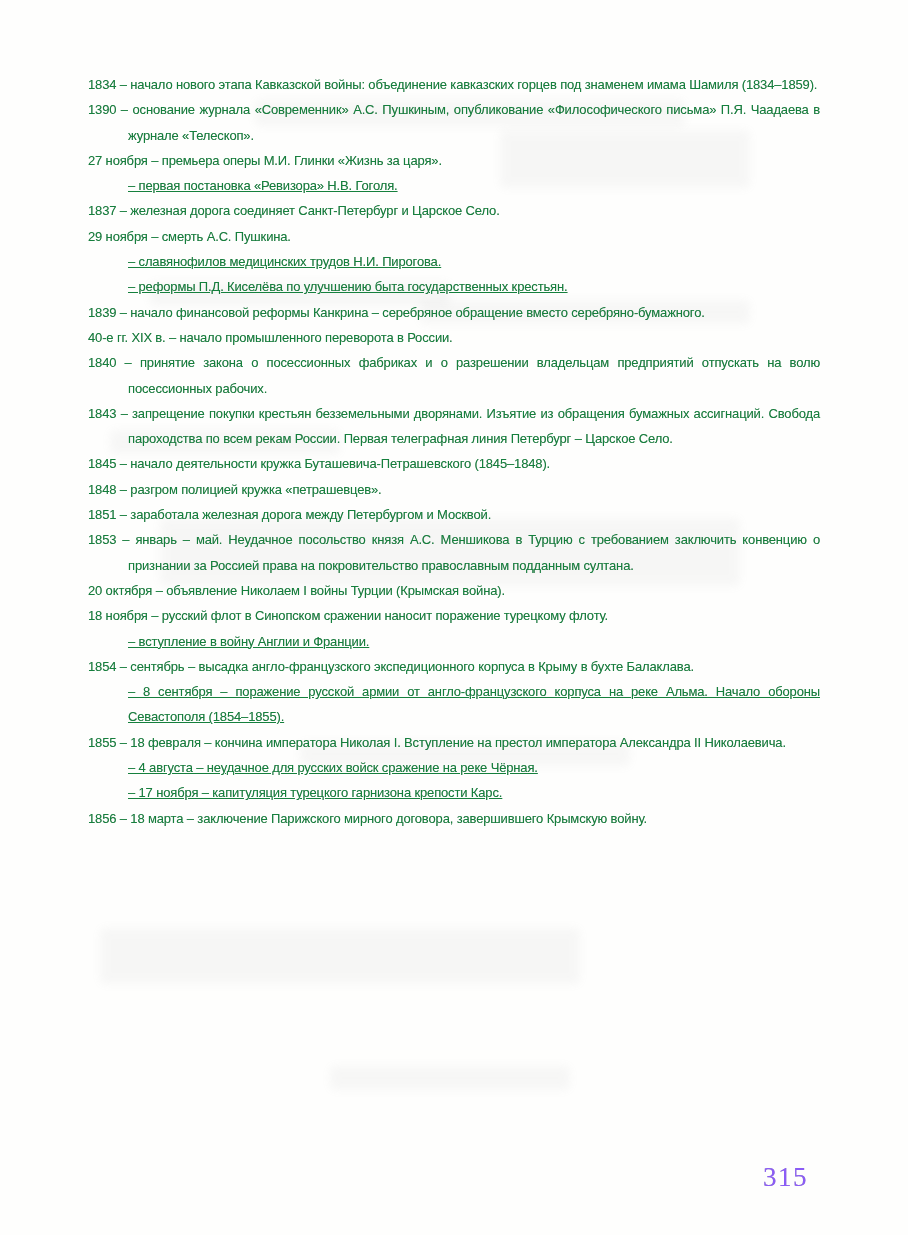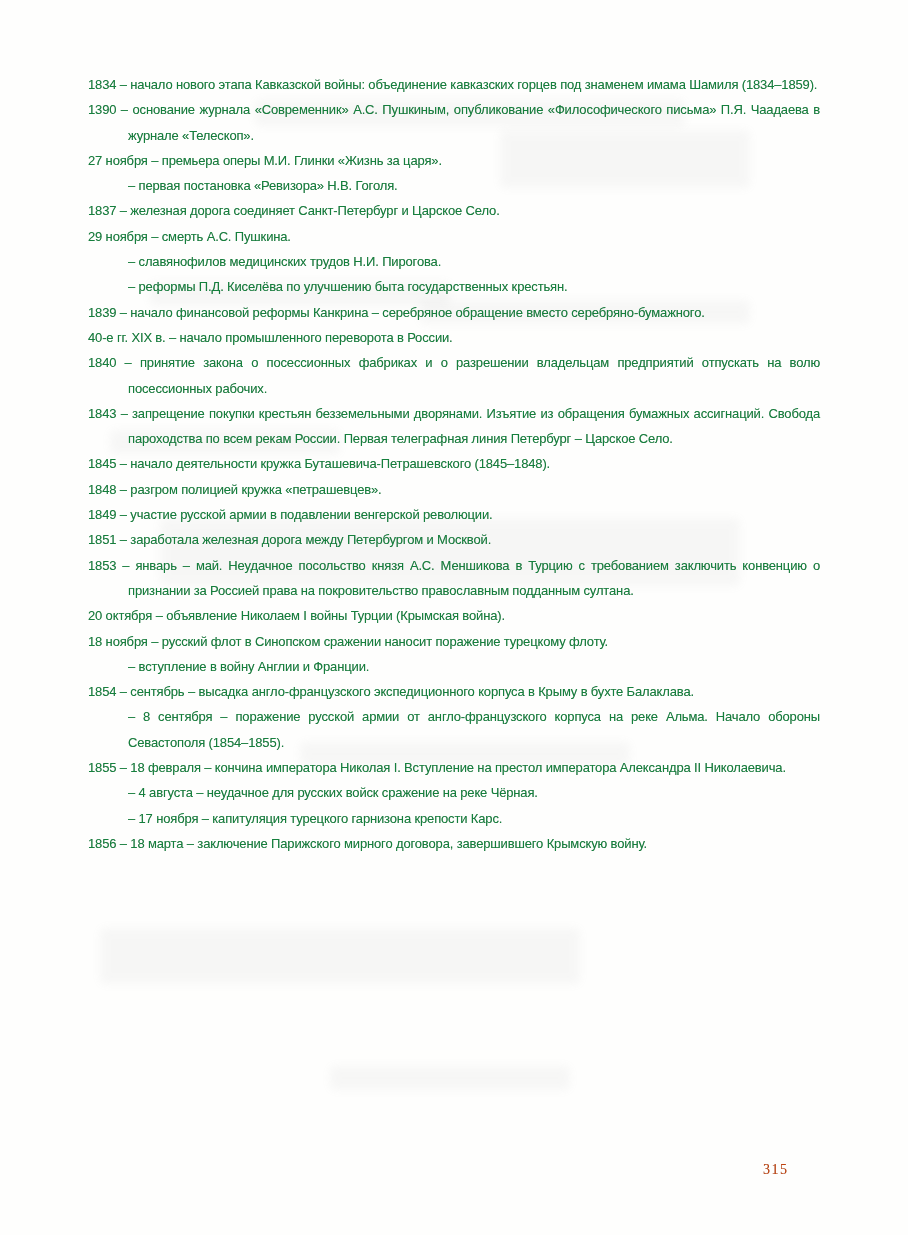--- a/index.html
+++ b/index.html
@@ -45,29 +45,30 @@
     color: #15803d;
     text-align: justify;
     text-shadow: 0 0 0.4px rgba(40,40,40,0.35);
   }
   .entry {
     padding-left: 40px;
     text-indent: -40px;
   }
   .entry.sub {
     text-indent: 0;
+    text-decoration: underline;
   }
   .page-number {
     position: absolute;
     left: 763px;
     top: 1162px;
     font-family: "Liberation Serif", serif;
-    font-size: 14px;
+    font-size: 27px;
     letter-spacing: 1.5px;
-    color: #c2410c;
+    color: #8b5cf6;
     text-shadow: 0 0 0.5px rgba(60,60,60,0.4);
   }
 </style>
 </head>
 <body>
 
 <div class="scan-page">
 
   <div class="artifact a1"></div>
   <div class="artifact a2"></div>
@@ -87,21 +88,20 @@
       <p class="entry">1837 – железная дорога соединяет Санкт-Петербург и Царское Село.</p>
       <p class="entry">29 ноября – смерть А.С. Пушкина.</p>
       <p class="entry sub">– славянофилов медицинских трудов Н.И. Пирогова.</p>
       <p class="entry sub">– реформы П.Д. Киселёва по улучшению быта государственных кре­стьян.</p>
       <p class="entry">1839 – начало финансовой реформы Канкрина – серебряное обраще­ние вместо серебряно-бумажного.</p>
       <p class="entry">40-е гг. XIX в. – начало промышленного переворота в России.</p>
       <p class="entry">1840 – принятие закона о посессионных фабриках и о разрешении вла­дельцам предприятий отпускать на волю посессионных рабочих.</p>
       <p class="entry">1843 – запрещение покупки крестьян безземельными дворянами. Изъятие из обращения бумажных ассигнаций. Свобода пароходства по всем рекам России. Первая телеграфная линия Петербург – Царское Село.</p>
       <p class="entry">1845 – начало деятельности кружка Буташевича-Петрашевского (1845–1848).</p>
       <p class="entry">1848 – разгром полицией кружка «петрашевцев».</p>
-      <p class="entry">1849 – участие русской армии в подавлении венгерской революции.</p>
       <p class="entry">1851 – заработала железная дорога между Петербургом и Москвой.</p>
       <p class="entry">1853 – январь – май. Неудачное посольство князя А.С. Меншикова в Турцию с требованием заключить конвенцию о признании за Россией права на покровительство православным подданным султана.</p>
       <p class="entry">20 октября – объявление Николаем I войны Турции (Крымская война).</p>
       <p class="entry">18 ноября – русский флот в Синопском сражении наносит поражение турецкому флоту.</p>
       <p class="entry sub">– вступление в войну Англии и Франции.</p>
       <p class="entry">1854 – сентябрь – высадка англо-французского экспедиционного корпуса в Крыму в бухте Балаклава.</p>
       <p class="entry sub">– 8 сентября – поражение русской армии от англо-французского корпуса на реке Альма. Начало обороны Севастополя (1854–1855).</p>
       <p class="entry">1855 – 18 февраля – кончина императора Николая I. Вступление на престол императора Александра II Николаевича.</p>
       <p class="entry sub">– 4 августа – неудачное для русских войск сражение на реке Чёрная.</p>
       <p class="entry sub">– 17 ноября – капитуляция турецкого гарнизона крепости Карс.</p>

